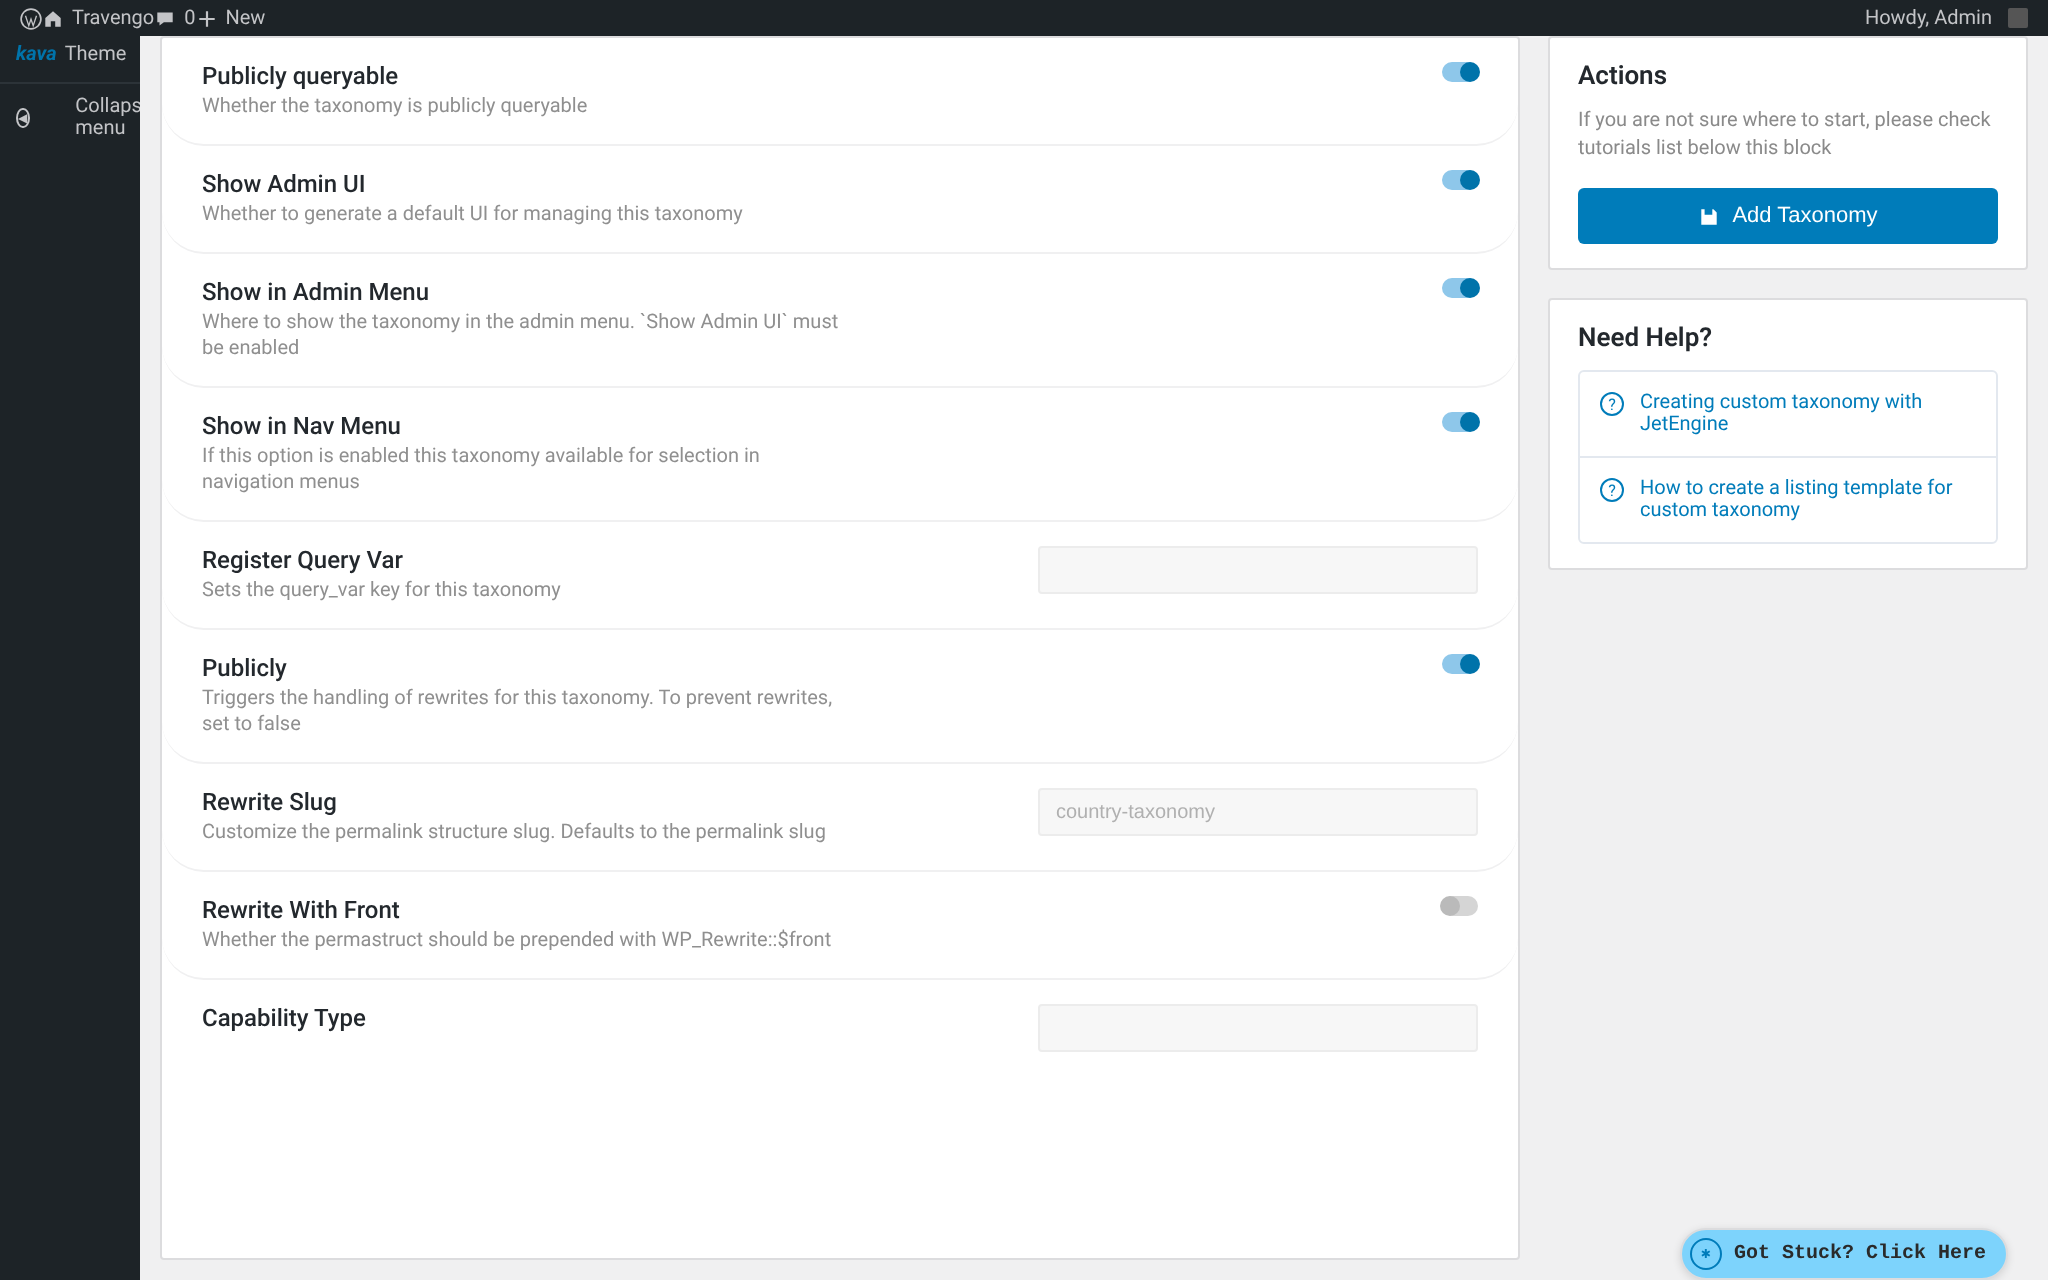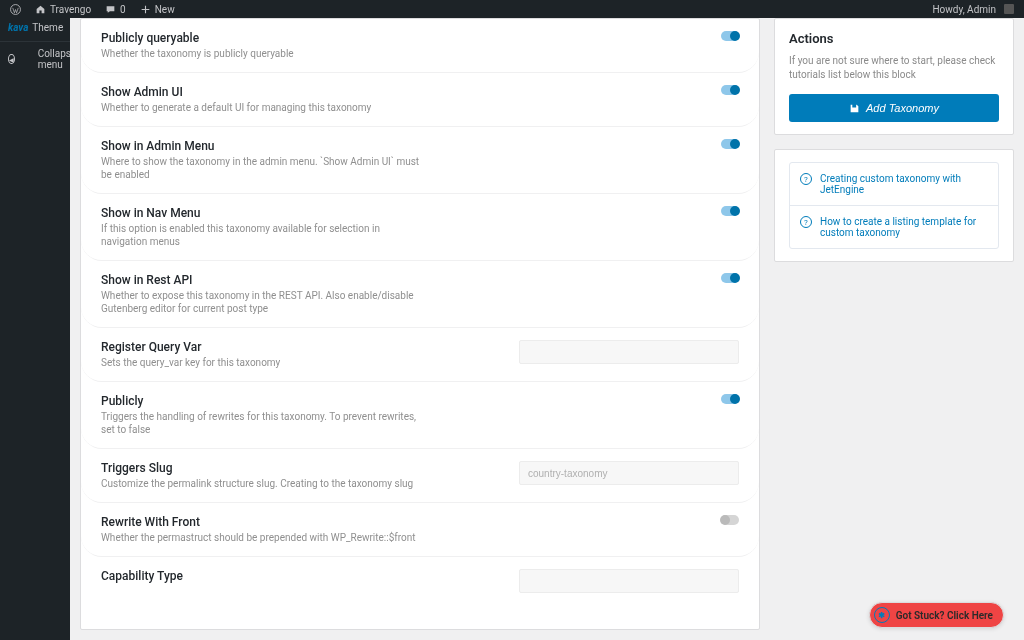--- a/index.html
+++ b/index.html
@@ -18,21 +18,21 @@
   .adminbar {
     height: 18px;
     background: #1d2327;
     color: #c3c4c7;
     display: flex;
     align-items: center;
     padding: 0 10px;
     font-size: 10px;
     justify-content: space-between;
   }
-  .adminbar-left, .adminbar-right { display: flex; align-items: flex-start; gap: 14px; }
+  .adminbar-left, .adminbar-right { display: flex; align-items: flex-start; gap: 0; }
   .adminbar .item { display: flex; align-items: center; gap: 4px; cursor: pointer; }
   .adminbar svg { width: 11px; height: 11px; fill: #c3c4c7; }
   .avatar-mini { width: 10px; height: 10px; background: #555; border-radius: 1px; margin-left: 4px; }
 
   
   .sidebar {
     position: absolute;
     top: 18px;
     left: 0;
     bottom: 0;
@@ -144,21 +144,20 @@
     border: none;
     border-radius: 3px;
     padding: 8px 10px;
     width: 100%;
     font-size: 11px;
     display: flex;
     align-items: center;
     justify-content: center;
     gap: 6px;
     cursor: pointer;
-    font-style: italic;
   }
   .btn-primary svg { width: 11px; height: 11px; fill: #fff; }
 
   .help-links { border: 1px solid #e3e8ef; border-radius: 3px; }
   .help-link {
     display: flex;
     align-items: flex-start;
     gap: 8px;
     padding: 10px 10px;
     border-bottom: 1px solid #e3e8ef;
@@ -170,33 +169,34 @@
   .help-link .qmark {
     width: 12px; height: 12px; border: 1px solid #007cba; border-radius: 50%;
     display: flex; align-items: center; justify-content: center; font-size: 8px;
     flex-shrink: 0;
   }
 
   
   .stuck {
     position: absolute;
     right: 20px;
-    bottom: 12px;
-    background: #ef4444;
+    bottom: 0;
+    background: #7dd3fc;
     border: 1px solid #dcdcde;
     border-radius: 14px;
     padding: 4px 10px 4px 4px;
     display: flex;
     align-items: center;
     gap: 6px;
     font-size: 10px;
     font-weight: 600;
     color: #2a2a2a;
     box-shadow: 0 1px 4px rgba(0,0,0,.12);
     cursor: pointer;
+    font-family: Liberation Mono, monospace;
   }
   .stuck .bubble {
     width: 16px; height: 16px; border: 1.5px solid #007cba; border-radius: 50%;
     display: flex; align-items: center; justify-content: center;
   }
   .stuck .bubble::before { content: "✱"; color: #007cba; font-size: 8px; }
 </style>
 </head>
 <body>
 
@@ -291,53 +291,42 @@
           <div class="setting-desc">If this option is enabled this taxonomy available for selection in navigation menus</div>
         </div>
         <div class="setting-ctrl">
           <div class="toggle on">
             <div class="knob"></div>
           </div>
         </div>
       </div>
       <div class="setting-row">
         <div class="setting-left">
-          <div class="setting-title">Show in Rest API</div>
-          <div class="setting-desc">Whether to expose this taxonomy in the REST API. Also enable/disable Gutenberg editor for current post type</div>
-        </div>
-        <div class="setting-ctrl">
-          <div class="toggle on">
-            <div class="knob"></div>
-          </div>
-        </div>
-      </div>
-      <div class="setting-row">
-        <div class="setting-left">
           <div class="setting-title">Register Query Var</div>
           <div class="setting-desc">Sets the query_var key for this taxonomy</div>
         </div>
         <div class="setting-ctrl wide">
           <input class="txt" style="">
         </div>
       </div>
       <div class="setting-row">
         <div class="setting-left">
           <div class="setting-title">Publicly</div>
           <div class="setting-desc">Triggers the handling of rewrites for this taxonomy. To prevent rewrites, set to false</div>
         </div>
         <div class="setting-ctrl">
           <div class="toggle on">
             <div class="knob"></div>
           </div>
         </div>
       </div>
       <div class="setting-row">
         <div class="setting-left">
-          <div class="setting-title">Triggers Slug</div>
-          <div class="setting-desc">Customize the permalink structure slug. Creating to the taxonomy slug</div>
+          <div class="setting-title">Rewrite Slug</div>
+          <div class="setting-desc">Customize the permalink structure slug. Defaults to the permalink slug</div>
         </div>
         <div class="setting-ctrl wide">
           <input class="txt" placeholder="country-taxonomy" style="">
         </div>
       </div>
       <div class="setting-row">
         <div class="setting-left">
           <div class="setting-title">Rewrite With Front</div>
           <div class="setting-desc">Whether the permastruct should be prepended with WP_Rewrite::$front</div>
         </div>
@@ -363,20 +352,21 @@
       <div class="hint">If you are not sure where to start, please check tutorials list below this block</div>
       <button class="btn-primary">
         <svg viewBox="0 0 20 20">
             <path d="M3 3h11l3 3v11H3z M6 3v5h7V3 M6 12h8v5H6z" fill="#fff"></path>
           </svg>
         <span>Add Taxonomy</span>
       </button>
     </div>
 
     <div class="panel">
+      <h3>Need Help?</h3>
       <div class="help-links" id="help-links">
           <div class="help-link">
             <span class="qmark">?</span>
             <span>Creating custom taxonomy with JetEngine</span>
           </div>
           <div class="help-link">
             <span class="qmark">?</span>
             <span>How to create a listing template for custom taxonomy</span>
           </div>
         </div>

